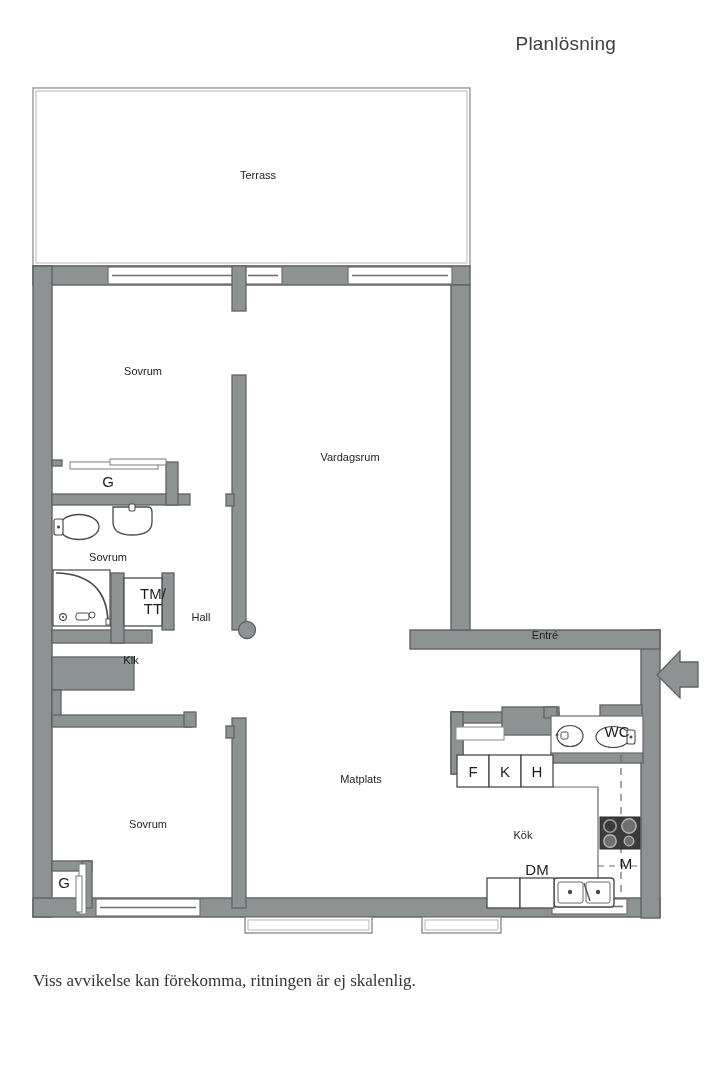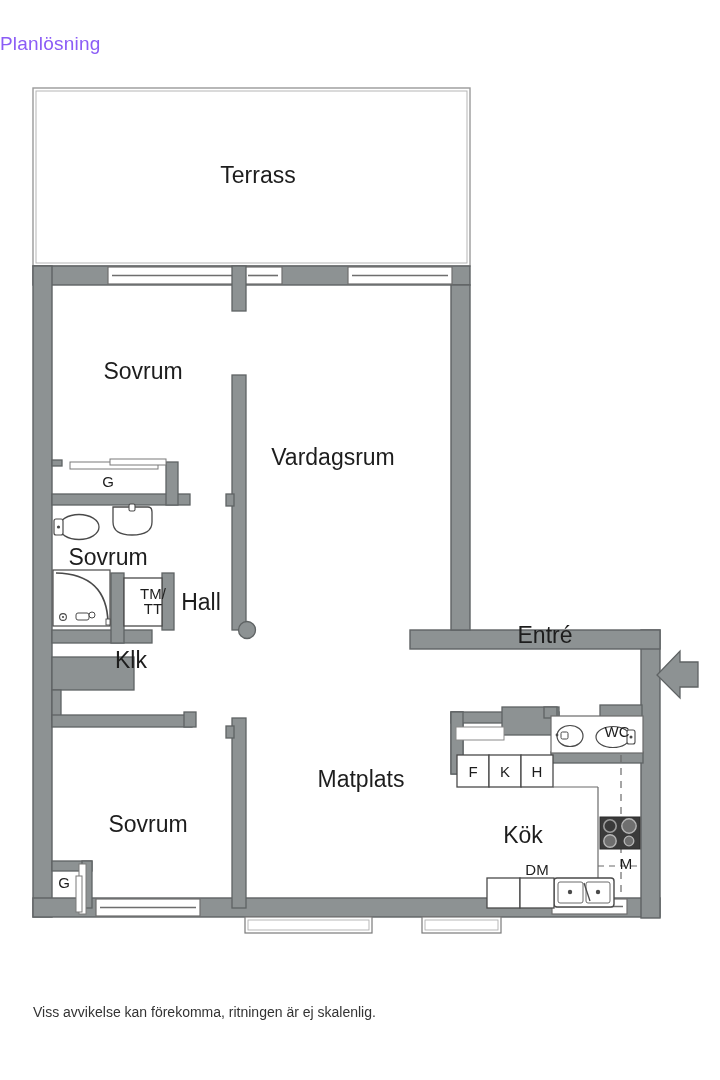--- a/index.html
+++ b/index.html
@@ -1,21 +1,21 @@
 <!DOCTYPE html>
 <html><head>
 <meta charset="utf-8">
 <style>
   html,body{margin:0;padding:0;background:#ffffff;}
   body{width:720px;height:1080px;font-family:"Liberation Sans","DejaVu Sans",sans-serif;color:#231f20;overflow:hidden;}
   #stage{position:relative;width:720px;height:1080px;}
-  #title{position:absolute;left:0;top:33px;width:616px;text-align:left;font-size:19px;color:#8b5cf6;letter-spacing:.2px;}
-  #footer{position:absolute;left:33px;top:1004px;font-size:14px;color:#333;}
+  #title{position:absolute;left:0;top:33px;width:616px;text-align:right;font-size:19px;color:#404040;letter-spacing:.2px;}
+  #footer{position:absolute;left:33px;top:971px;font-size:17px;color:#333;font-family:Liberation Serif, serif;}
   #plan{position:absolute;left:0;top:0;}
-  .rlabel{position:absolute;font-size:23px;color:#1d1d1d;white-space:nowrap;transform:translate(-50%,-50%);pointer-events:none;}
+  .rlabel{position:absolute;font-size:11px;color:#1d1d1d;white-space:nowrap;transform:translate(-50%,-50%);pointer-events:none;}
   .rlabel.sm{font-size:15px;}
   .rlabel.two{line-height:1.02;text-align:center;margin-left:12px;}
 </style>
 </head>
 <body>
 
 <div id="stage">
 
   <div id="title">Planlösning</div>
 
@@ -209,23 +209,23 @@
 
     <g fill="#ffffff" stroke="#4a4a4a" stroke-width="1.3">
       <rect x="487" y="878" width="33" height="30"></rect>
       <rect x="520" y="878" width="34" height="30"></rect>
     </g>
 
   </svg>
 
   <div class="rlabel" style="left:258px;top:175px">Terrass</div>
   <div class="rlabel" style="left:143px;top:371px">Sovrum</div>
-  <div class="rlabel" style="left:333px;top:457px">Vardagsrum</div>
+  <div class="rlabel" style="left:350px;top:457px">Vardagsrum</div>
   <div class="rlabel" style="left:108px;top:557px">Sovrum</div>
-  <div class="rlabel" style="left:201px;top:602px">Hall</div>
+  <div class="rlabel" style="left:201px;top:617px">Hall</div>
   <div class="rlabel" style="left:131px;top:660px">Klk</div>
   <div class="rlabel" style="left:361px;top:779px">Matplats</div>
   <div class="rlabel" style="left:148px;top:824px">Sovrum</div>
   <div class="rlabel" style="left:545px;top:635px">Entré</div>
   <div class="rlabel" style="left:523px;top:835px">Kök</div>
   <div class="rlabel sm" style="left:617px;top:731px">WC</div>
 
   <div class="rlabel sm" style="left:108px;top:481px">G</div>
   <div class="rlabel sm" style="left:64px;top:882px">G</div>
 

